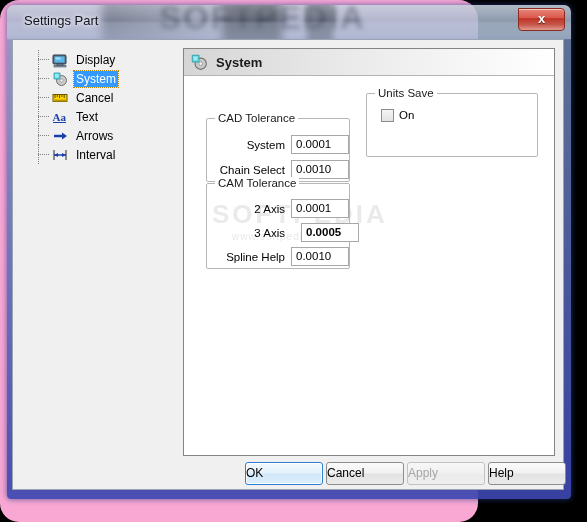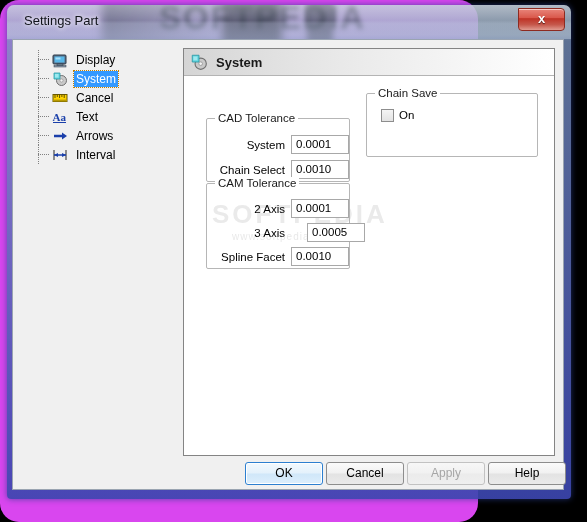--- a/index.html
+++ b/index.html
@@ -5,21 +5,21 @@
   html, body {
     margin: 0; padding: 0;
     width: 587px; height: 522px;
     background: #000000;
     overflow: hidden;
     font-family: "Liberation Sans", sans-serif;
   }
   #root {
     position: relative;
     width: 478px; height: 522px;
-    background: #d946ef;
+    background: #f9a8d4;
     border-radius: 19px;
   }
 
   
   .window-frame {
     position: absolute;
     left: 7px; top: 5px;
     width: 564px; height: 494px;
     border-radius: 7px 7px 4px 4px;
     background: linear-gradient(to bottom,
@@ -295,21 +295,21 @@
     position: absolute;
     top: 422px;
     width: 78px; height: 23px;
     font-size: 12px;
     font-family: "Liberation Sans", sans-serif;
     color: #000000;
     border: 1px solid #8d8d8d;
     border-radius: 3px;
     background: linear-gradient(to bottom, #fbfbfb 0%, #f1f1f1 48%, #e3e3e3 52%, #eaeaea 100%);
     box-sizing: border-box;
-    text-align: center;
+    text-align: left;
     line-height: 21px;
     cursor: default;
   }
   .btn.default {
     border: 1px solid #2c7fd0;
     background: linear-gradient(to bottom, #f2f9fe 0%, #e4f1fb 48%, #d0e7f9 52%, #dceefc 100%);
     box-shadow: inset 0 0 0 1px #ffffff;
   }
   .btn.disabled {
     color: #a6a6a6;
@@ -455,44 +455,44 @@
             <span class="textbox" style="width:58px; margin-left:6px;">0.0001</span>
           </div>
 
           <div class="field-row" style="left:6px; top:41px;">
             <span class="field-label" style="width:72px;">Chain Select</span>
             <span class="textbox" style="width:58px; margin-left:6px;">0.0010</span>
           </div>
         </div>
 
         <div class="groupbox" id="gb-auto">
-          <div class="gb-title">Chain Save</div>
+          <div class="gb-title">Units Save</div>
 
           <div class="checkbox-row" style="left:14px; top:15px;">
             <span class="checkbox-box"></span>
             <span class="checkbox-label">On</span>
           </div>
 
         </div>
 
         <div class="groupbox" id="gb-cam">
           <div class="gb-title">CAM Tolerance</div>
 
           <div class="field-row" style="left:6px; top:15px;">
             <span class="field-label" style="width:72px;">2 Axis</span>
             <span class="textbox" style="width:58px; margin-left:6px;">0.0001</span>
           </div>
 
           <div class="field-row" style="left:6px; top:39px;">
             <span class="field-label" style="width:72px;">3 Axis</span>
-            <span class="textbox" style="width:58px; margin-left:22px;">0.0005</span>
+            <span class="textbox" style="width:58px; margin-left:16px;font-weight:bold;">0.0005</span>
           </div>
 
           <div class="field-row" style="left:6px; top:63px;">
-            <span class="field-label" style="width:72px;">Spline Facet</span>
+            <span class="field-label" style="width:72px;">Spline Help</span>
             <span class="textbox" style="width:58px; margin-left:6px;">0.0010</span>
           </div>
         </div>
 
       </div>
 
       <div class="btn default" id="btn-ok">OK</div>
       <div class="btn" id="btn-cancel">Cancel</div>
       <div class="btn disabled" id="btn-apply">Apply</div>
       <div class="btn" id="btn-help">Help</div>

